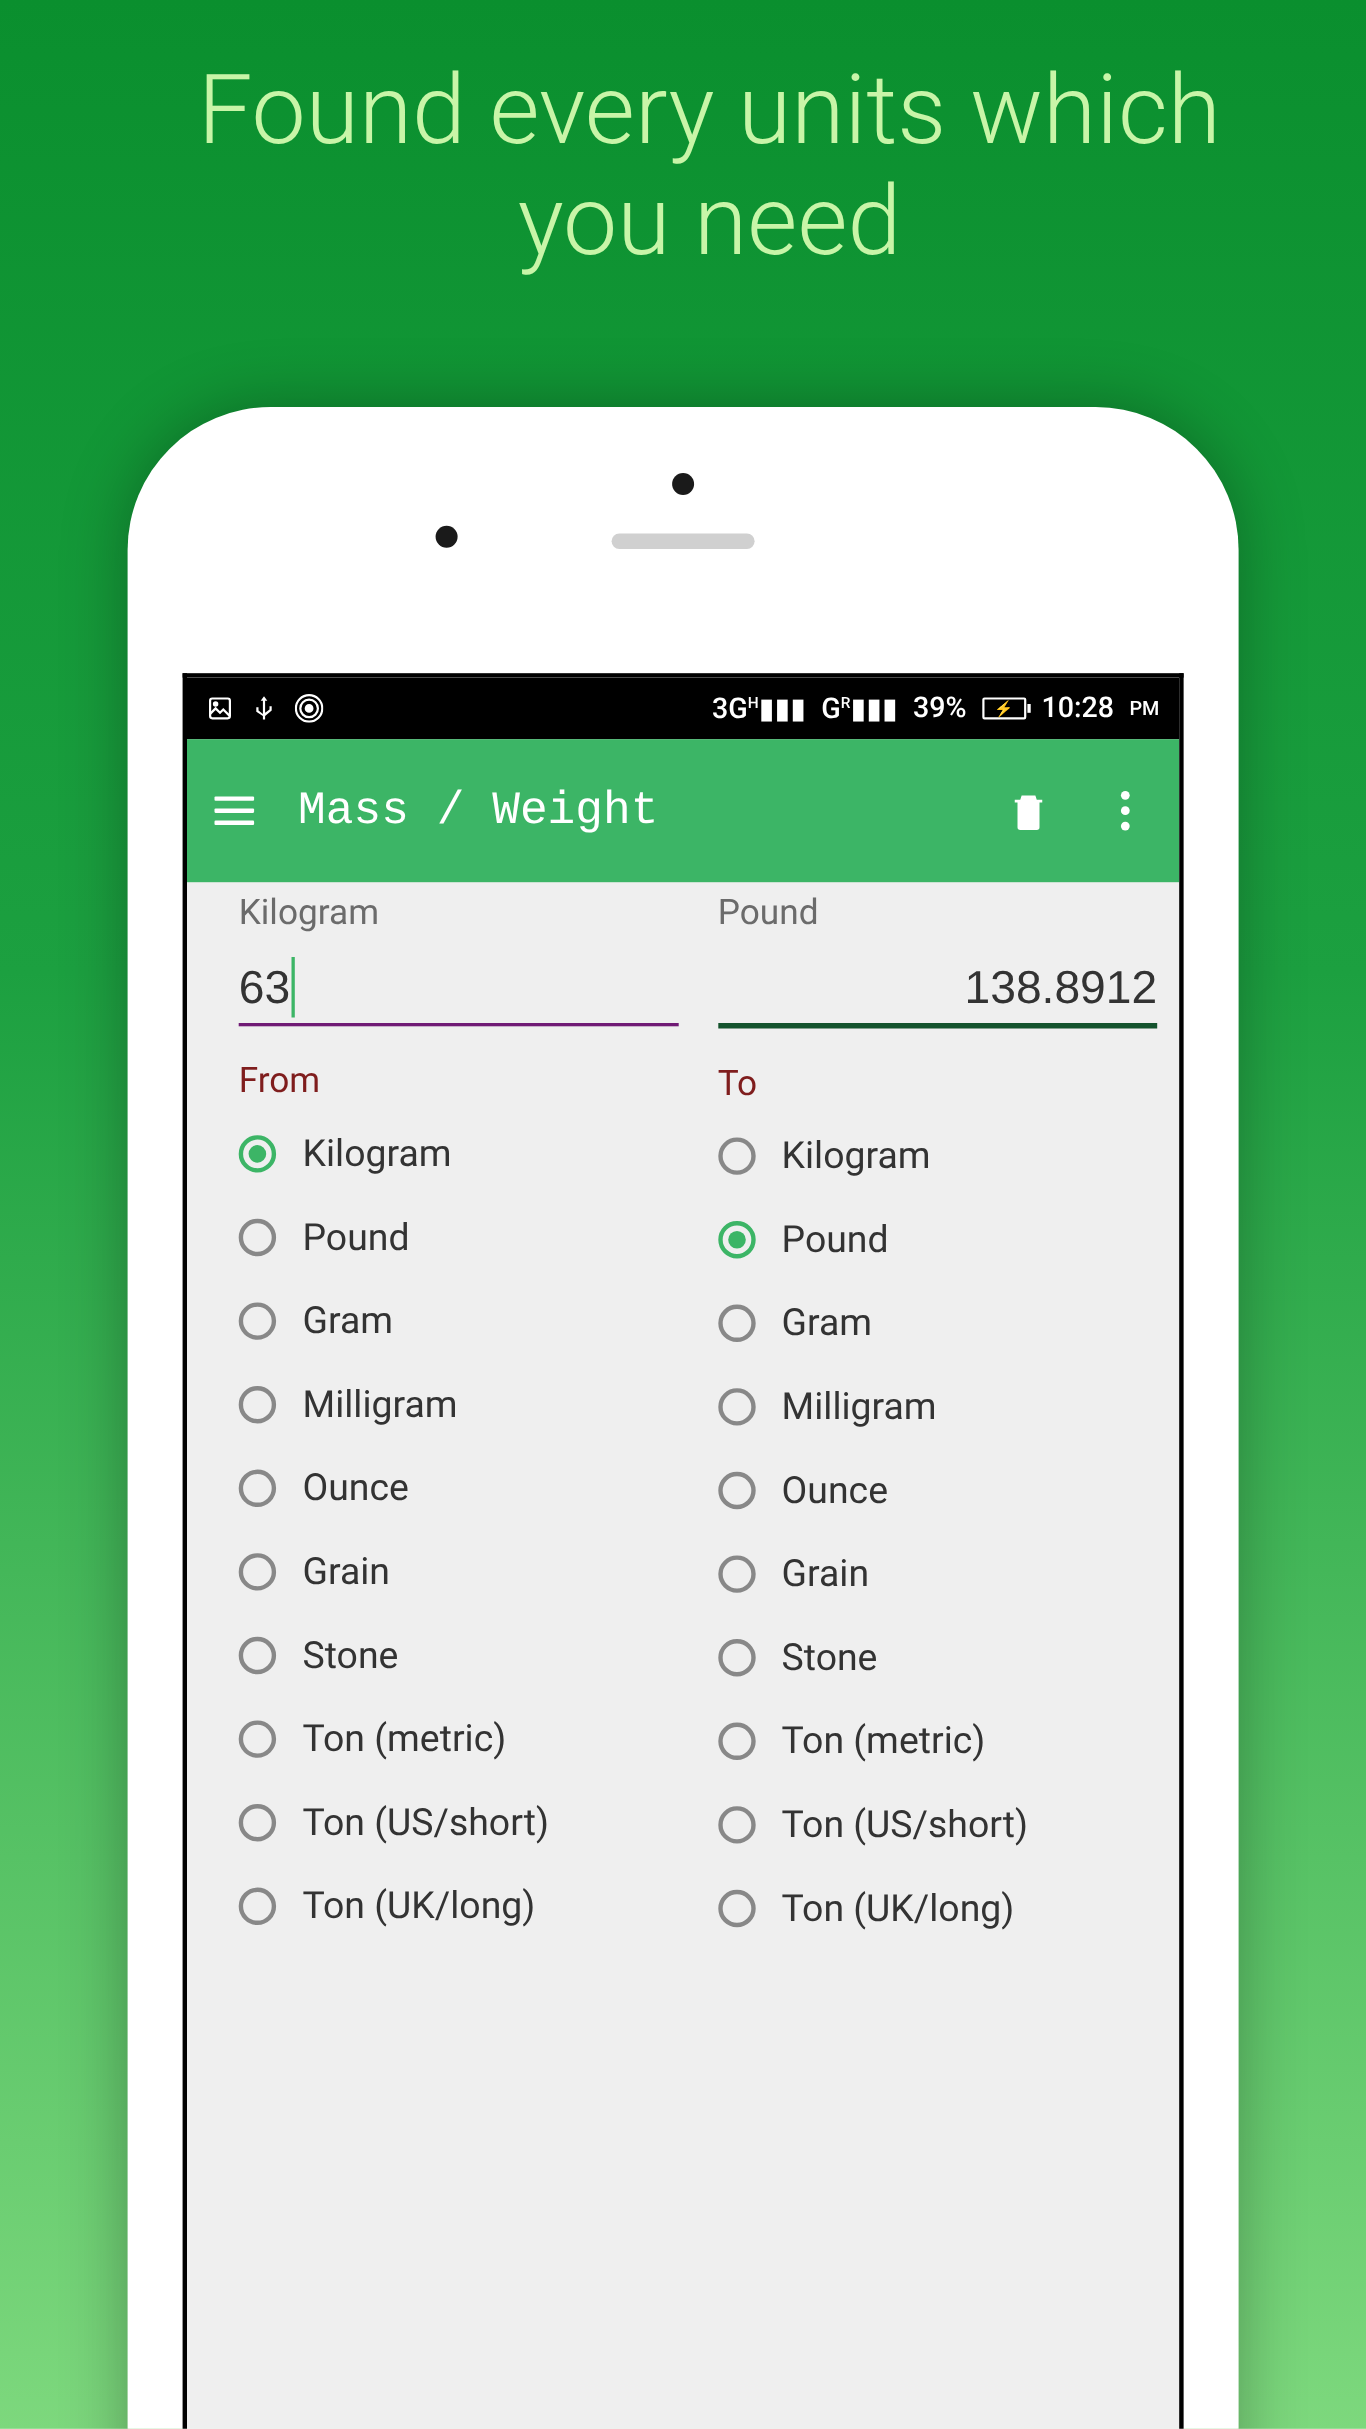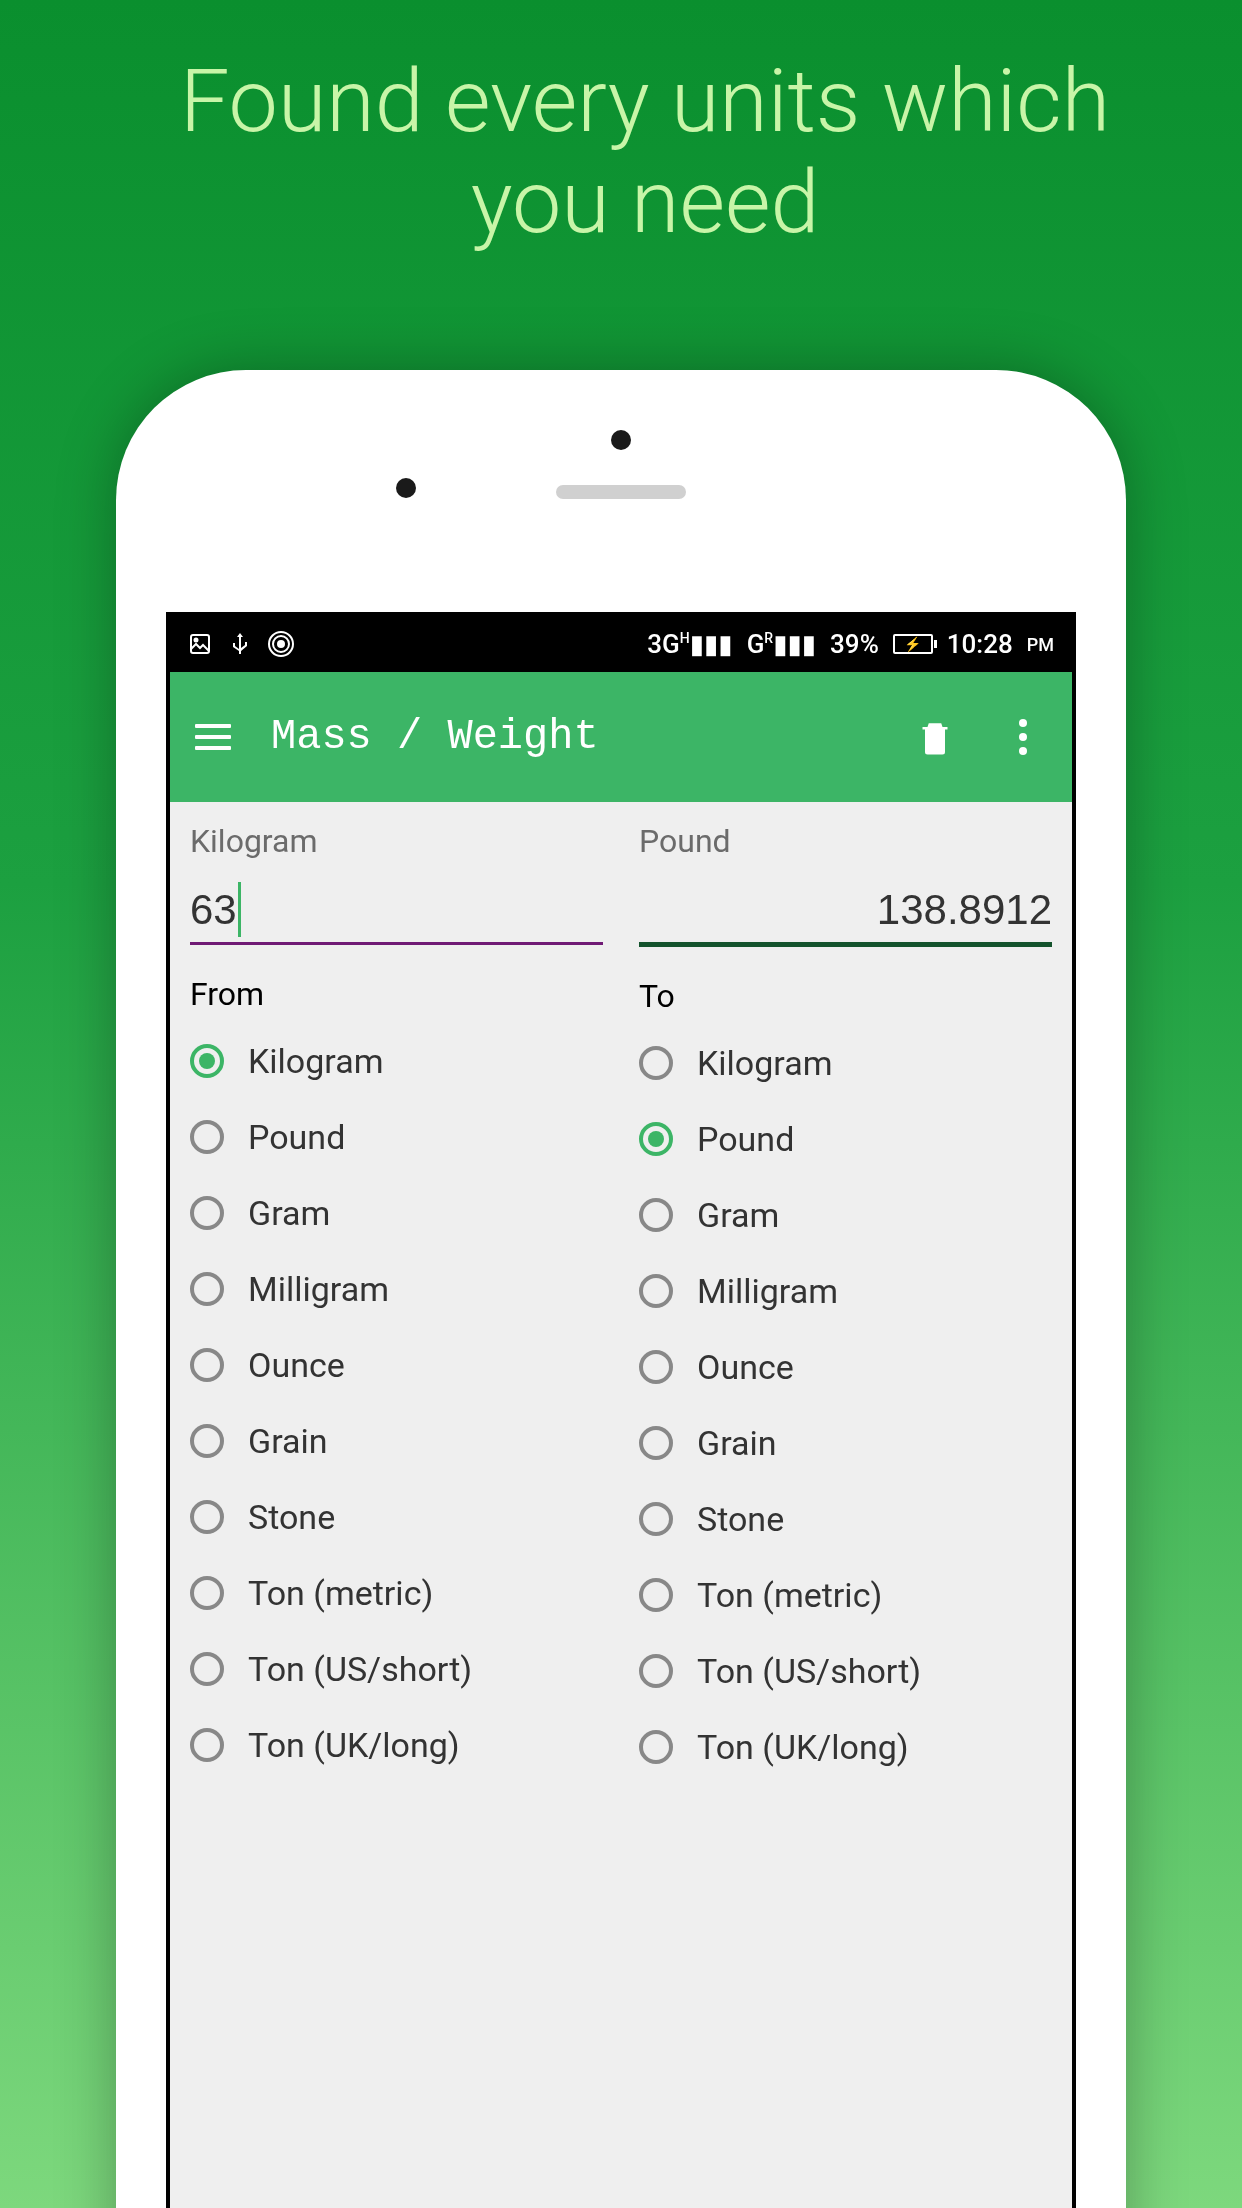--- a/index.html
+++ b/index.html
@@ -140,23 +140,24 @@
   flex-direction: column;
   gap: 6px;
 }
 .dots-vertical span {
   width: 8px;
   height: 8px;
   background: #fff;
   border-radius: 50%;
 }
 .content {
-  padding: 20px 20px 0;
+  padding: 8px 20px 0;
   display: flex;
   gap: 36px;
+  margin-left: 27px;
 }
 .column {
   flex: 1;
   display: flex;
   flex-direction: column;
 }
 .field-label {
   font-size: 32px;
   color: #6b6b6b;
   margin-bottom: 18px;
@@ -181,21 +182,21 @@
 }
 .cursor {
   position: absolute;
   top: 4px;
   bottom: 8px;
   width: 3px;
   background: #3cb566;
 }
 .section-label {
   font-size: 32px;
-  color: #000000;
+  color: #7f1d1d;
   margin-bottom: 28px;
 }
 .radio-list {
   display: flex;
   flex-direction: column;
   gap: 36px;
 }
 .radio-item {
   display: flex;
   align-items: center;

